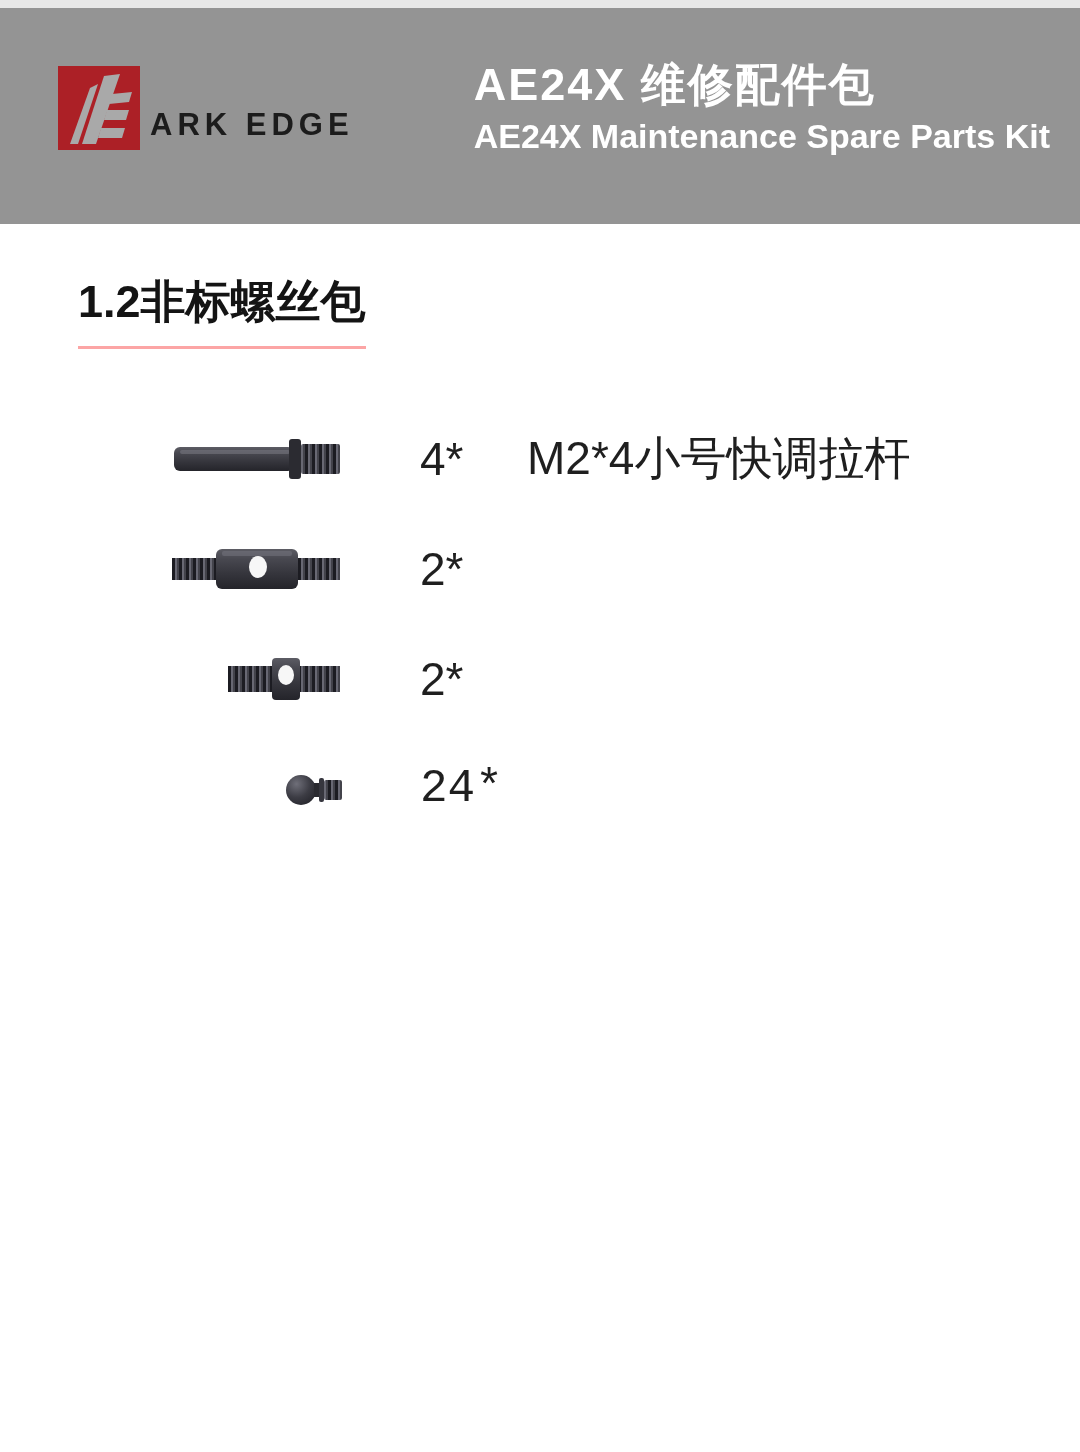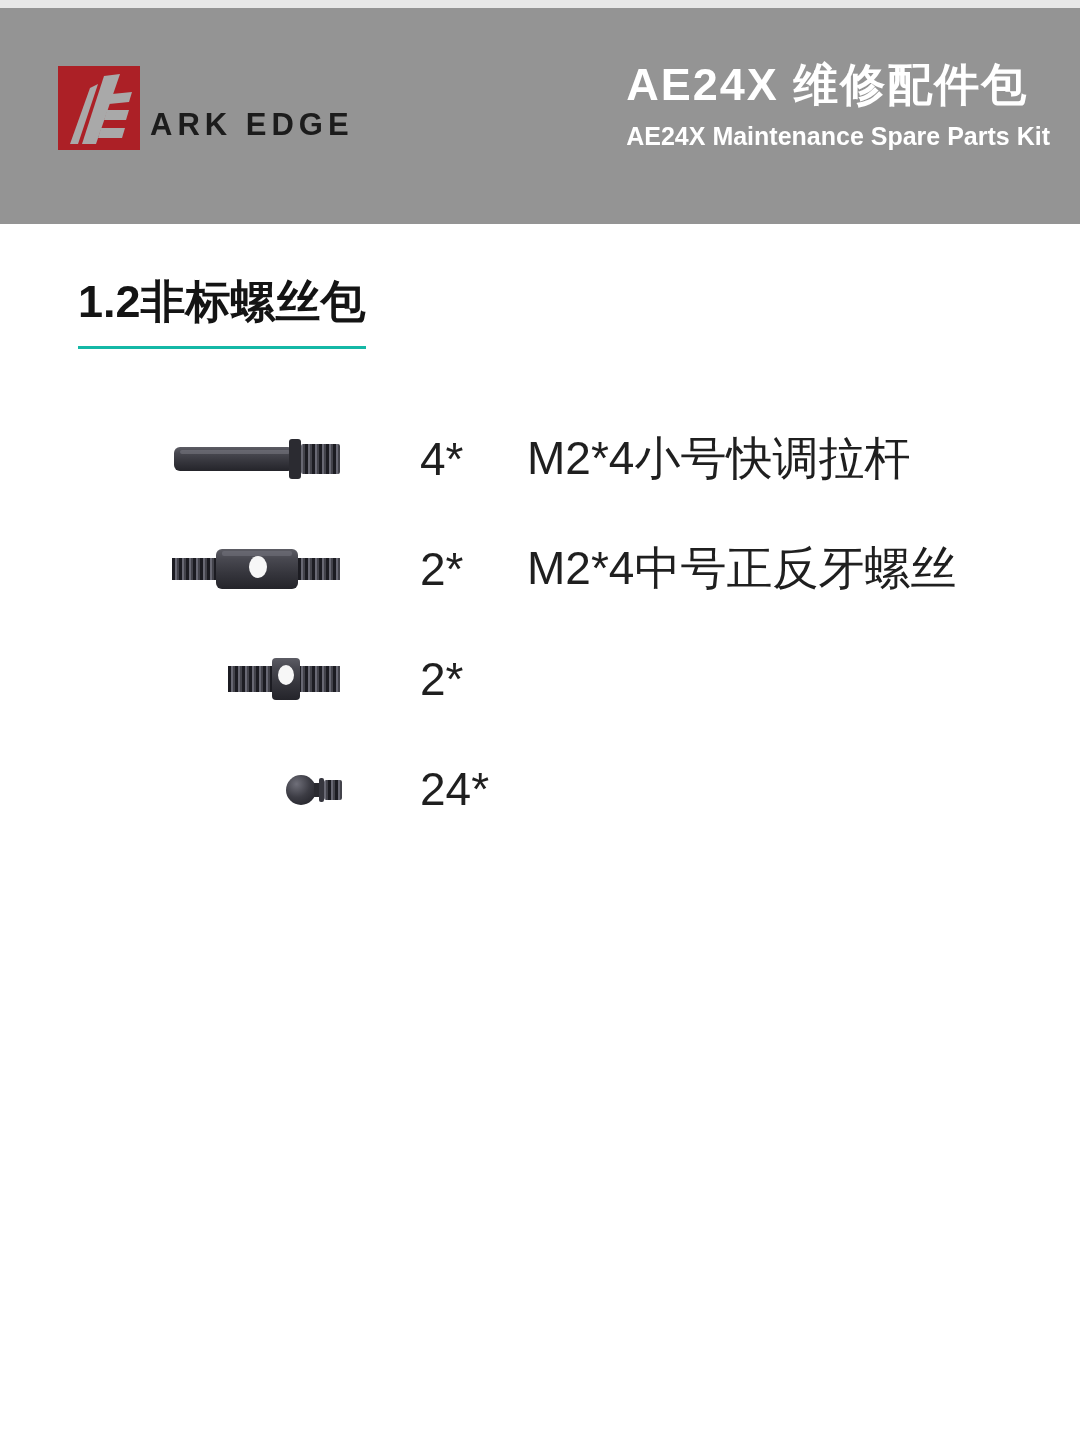--- a/index.html
+++ b/index.html
@@ -18,30 +18,30 @@
   .brand {
     position:absolute; left:150px; top:99px;
     font-size:31px; font-weight:bold; letter-spacing:5px; color:#1c1c1c;
     white-space:nowrap;
   }
   .titles {
     position:absolute; right:30px; top:50px; text-align:left;
     color:#ffffff; font-weight:bold; white-space:nowrap;
   }
   .title-zh { font-size:45px; line-height:54px; letter-spacing:2px; }
-  .title-en { font-size:25px; line-height:40px; margin-top:4px; }
+  .title-en { font-size:34px; line-height:40px; margin-top:4px; }
   
   .section-heading {
     position:absolute; left:78px; top:264px; display:inline-block;
     font-size:45px; font-weight:bold; color:#141414;
-    padding-bottom:14px; border-bottom:3px solid #14b8a6; white-space:nowrap;
+    padding-bottom:14px; border-bottom:3px solid #fca5a5; white-space:nowrap;
   }
   
   .row { position:absolute; left:0; width:1080px; height:64px; }
-  .row-1 { top:419px; } .row-2 { top:529px; } .row-3 { top:639px; } .row-4 { top:749px; }
+  .row-1 { top:419px; } .row-2 { top:529px; } .row-3 { top:639px; } .row-4 { top:749px;font-family:Liberation Mono, monospace; }
   .part-img { position:absolute; top:50%; transform:translateY(-50%); display:block; }
   .p1 { left:172px; width:170px; height:50px; }
   .p2 { left:172px; width:168px; height:50px; }
   .p3 { left:228px; width:112px; height:50px; }
   .p4 { left:286px; width:58px;  height:46px; }
   .qty, .pname {
     position:absolute; top:50%; transform:translateY(-50%);
     font-size:46px; color:#1f1f1f; white-space:nowrap;
   }
   .qty   { left:420px; }
@@ -112,21 +112,20 @@
 
     <div class="row row-2">
       <svg class="part-img p2" viewBox="0 0 168 50">
         <rect x="0" y="14" width="46" height="22" fill="url(#thr)"></rect>
         <rect x="124" y="14" width="44" height="22" fill="url(#thr)"></rect>
         <rect x="44" y="5" width="82" height="40" rx="6" fill="url(#metal)"></rect>
         <rect x="50" y="7" width="70" height="5" rx="2" fill="#787882" opacity="0.5"></rect>
         <ellipse cx="86" cy="23" rx="9" ry="11" fill="#f7f7f7"></ellipse>
       </svg>
       <span class="qty">2*</span>
-      <span class="pname">M2*4中号正反牙螺丝</span>
     </div>
 
     <div class="row row-3">
       <svg class="part-img p3" viewBox="0 0 112 50">
         <rect x="0" y="12" width="46" height="26" fill="url(#thr)"></rect>
         <rect x="72" y="12" width="40" height="26" fill="url(#thr)"></rect>
         <rect x="44" y="4" width="28" height="42" rx="4" fill="url(#metal)"></rect>
         <ellipse cx="58" cy="21" rx="8" ry="10" fill="#f7f7f7"></ellipse>
       </svg>
       <span class="qty">2*</span>

